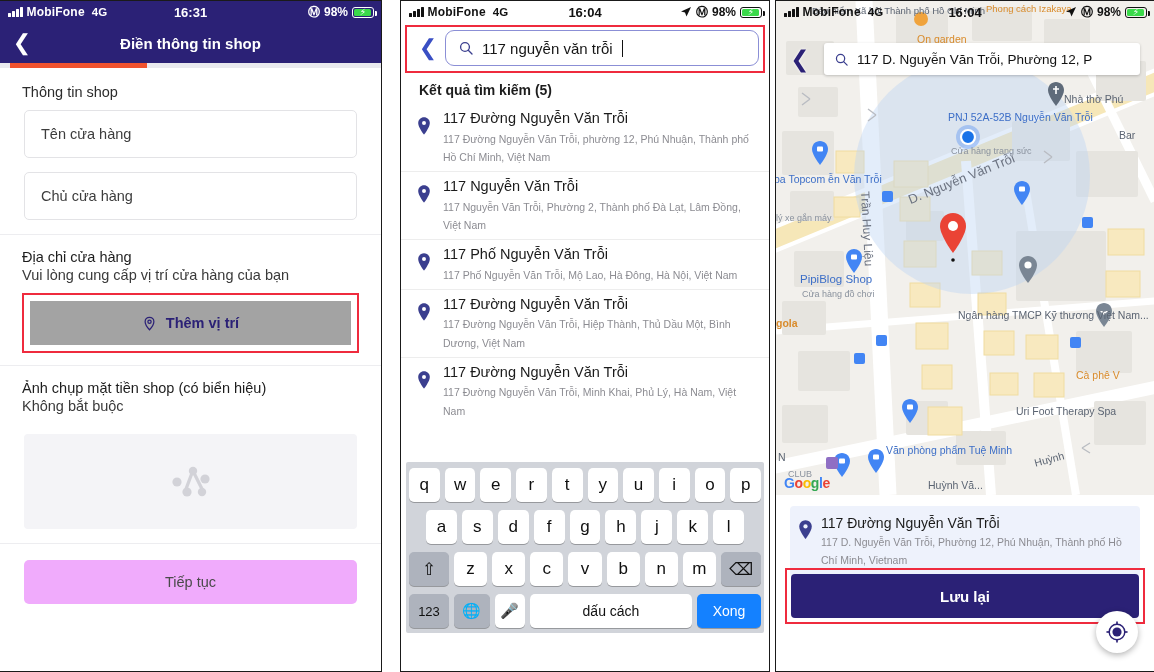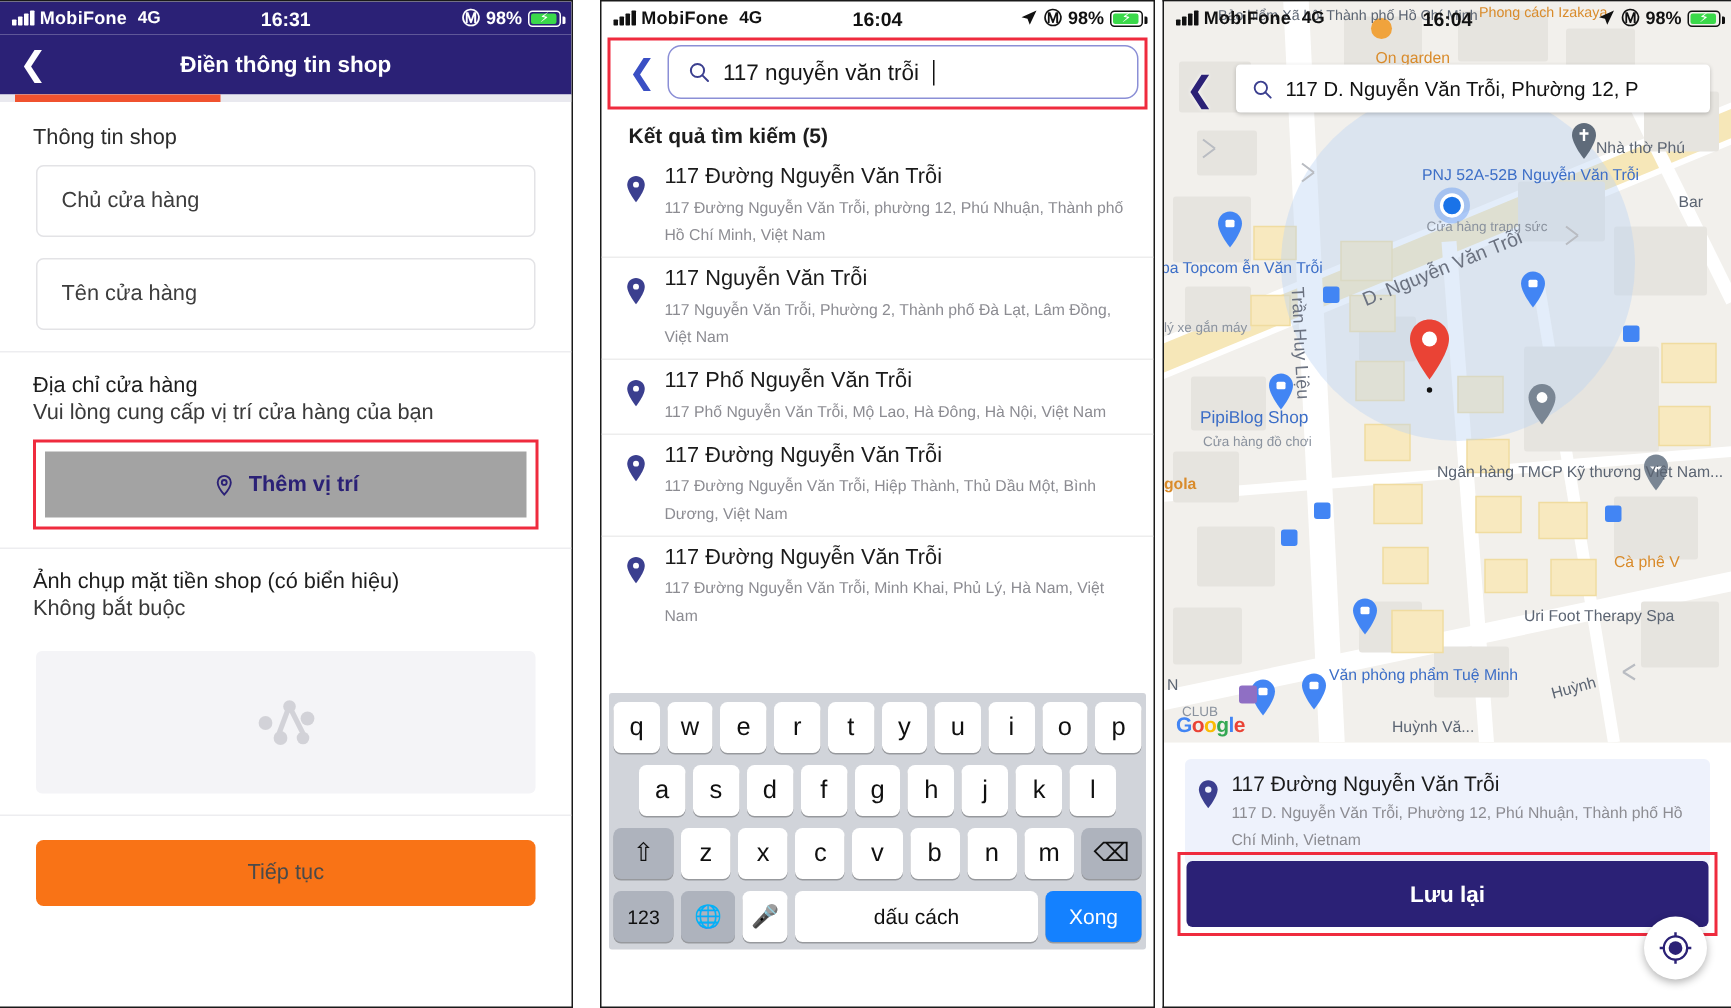--- a/index.html
+++ b/index.html
@@ -61,21 +61,21 @@
   .sec-head { font-size:14.5px; color:#1d1d1d; padding:14px 22px 2px 22px; }
   .sec-sub { font-size:14.5px; color:#3a3a3a; padding:0 22px 10px 22px; }
   .hl-red { border:2px solid #ef2b3e; }
   .addloc-wrap { margin:0 22px; padding:6px; }
   .addloc { height:44px; background:#a3a3a3; display:flex; align-items:center;
             justify-content:center; gap:9px; color:#2b2176; font-size:14.5px;
             font-weight:bold; cursor:pointer; }
   .photo-box { margin:10px 24px 0 24px; height:95px; background:#f4f4f7;
                border-radius:4px; display:flex; align-items:center; justify-content:center; }
   .ph-icon { opacity:.55; }
-  .cont-btn { margin:16px 24px 0 24px; height:44px; background:#f97316;
+  .cont-btn { margin:16px 24px 0 24px; height:44px; background:#f0abfc;
               border-radius:5px; display:flex; align-items:center; justify-content:center;
               font-size:14.5px; color:#4a4a4a; cursor:pointer; }
 
   
   .p2-searchbar-hl { margin:2px 4px 0 4px; border:2px solid #ef2b3e; display:flex;
                      align-items:center; padding:3px 4px 5px 4px; }
   .p2-back { width:34px; flex:0 0 34px; text-align:center; color:#3a4fc4;
              font-size:22px; font-weight:300; cursor:pointer; }
   .p2-input { flex:1; height:36px; border:1.4px solid #8b8fd6; border-radius:9px;
               display:flex; align-items:center; gap:8px; padding:0 12px; background:#fff; }
@@ -180,24 +180,24 @@
     </div>
 
     <div class="p1-prog">
         <span style="width: 36%;"></span>
       </div>
 
     <div class="p1-body">
       <div class="sec-label">Thông tin shop</div>
 
       <div class="field">
+        <span>Tên cửa hàng</span>
+      </div>
+      <div class="field">
         <span>Chủ cửa hàng</span>
-      </div>
-      <div class="field">
-        <span>Tên cửa hàng</span>
       </div>
 
       <div class="divider"></div>
 
       <div class="sec-head">Địa chỉ cửa hàng</div>
       <div class="sec-sub">Vui lòng cung cấp vị trí cửa hàng của bạn</div>
 
       <div class="addloc-wrap hl-red">
         <div class="addloc">
           <svg width="15" height="15" viewBox="0 0 24 24">

